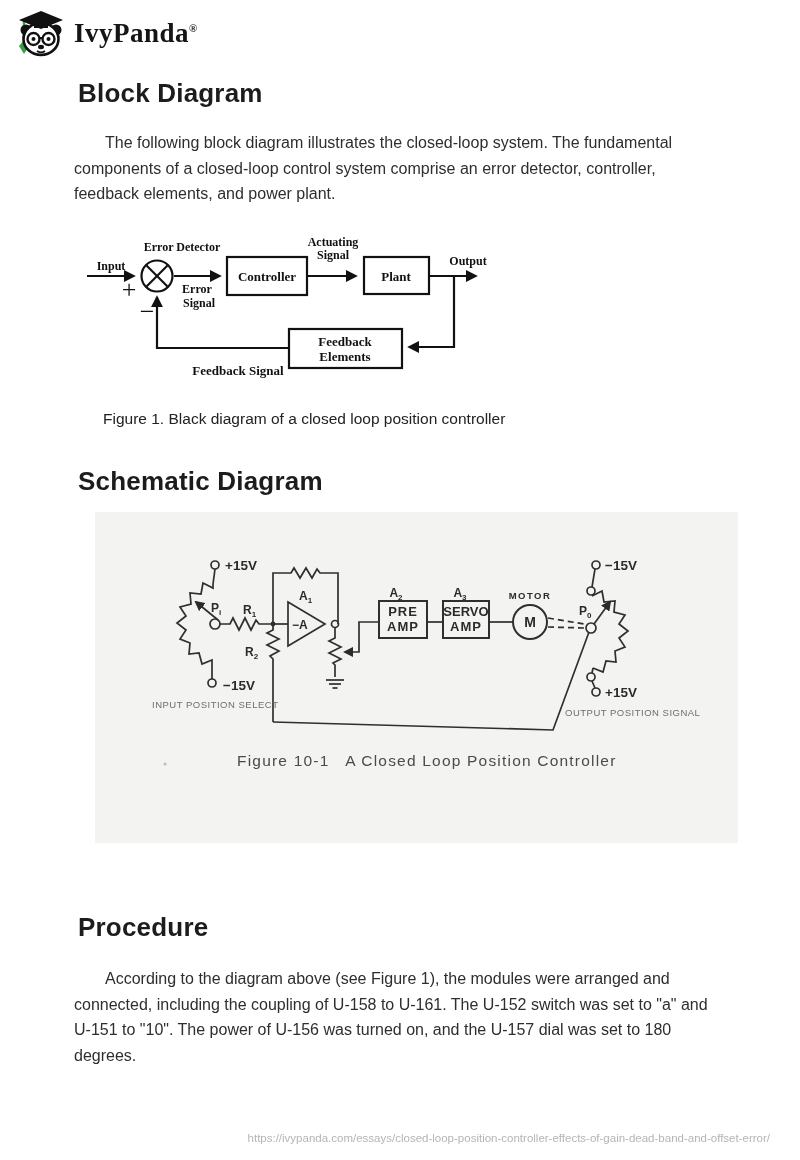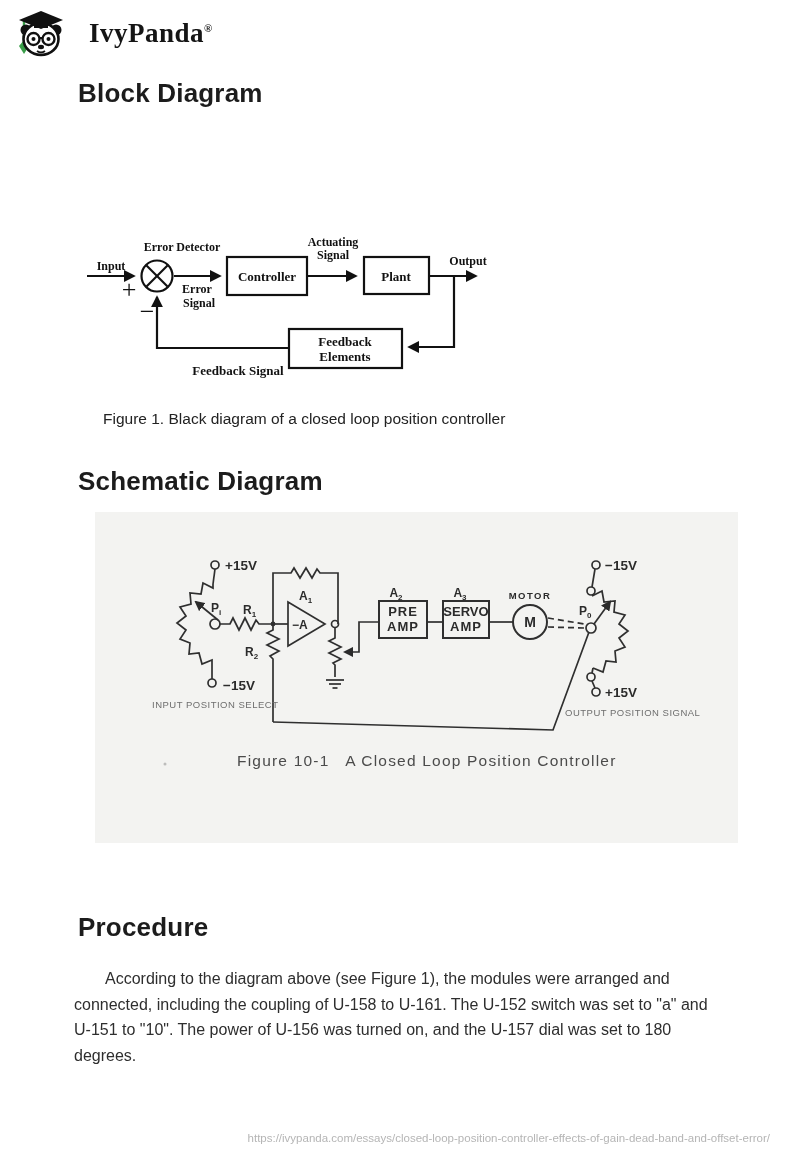--- a/index.html
+++ b/index.html
@@ -1,20 +1,20 @@
 <!DOCTYPE html>
 <html><head>
 <meta charset="utf-8">
 <style>
   html,body{margin:0;padding:0;background:#ffffff;}
   .page{position:relative;width:800px;height:1160px;background:#ffffff;overflow:hidden;
         font-family:"Liberation Sans",sans-serif;color:#2e2e2e;}
   
   .brand-wrap{position:absolute;left:13px;top:8px;display:flex;align-items:center;}
-  .brand-text{font-family:"Liberation Serif",serif;font-weight:bold;font-size:27px;color:#151515;margin-left:22px;letter-spacing:.5px;}
+  .brand-text{font-family:"Liberation Serif",serif;font-weight:bold;font-size:27px;color:#151515;margin-left:7px;letter-spacing:.5px;}
   .brand-reg{font-size:11px;vertical-align:super;font-weight:bold;}
   .doc-title{position:absolute;top:16px;right:31px;font-size:13px;color:#8d8d8d;}
   
   h2.sec{position:absolute;left:74px;margin:4px;font-size:26px;font-weight:bold;color:#1c1c1c;letter-spacing:.2px;}
   p.body{position:absolute;left:74px;margin:0;font-size:16px;line-height:25.6px;color:#2e2e2e;text-indent:31px;}
   .caption{position:absolute;left:103px;font-size:15.5px;color:#222222;}
   .footer-url{position:absolute;top:1132px;right:30px;font-size:11.5px;color:#b5b5b5;}
   
   .fig1{position:absolute;left:84px;top:233px;width:412px;height:150px;}
   .fig2{position:absolute;left:95px;top:512px;width:643px;height:331px;background:#f3f3f1;}
@@ -45,20 +45,21 @@
       <line x1="26.5" y1="30" x2="29.5" y2="30" stroke="#111" stroke-width="2"></line>
       <circle cx="20.5" cy="31" r="2" fill="#111"></circle>
       <circle cx="35.5" cy="31" r="2" fill="#111"></circle>
       <ellipse cx="28" cy="39" rx="3" ry="2.2" fill="#111"></ellipse>
       <path d="M24,43 q4,3 8,0" fill="none" stroke="#111" stroke-width="1.8"></path>
     </svg>
     <span class="brand-text"><span>IvyPanda</span><span class="brand-reg">®</span></span>
   </div>
 
   <h2 class="sec" style="top:74px;">Block Diagram</h2>
+  <p class="body" style="top:130px;width:620px;">The following block diagram illustrates the closed-loop system. The fundamental components of a closed-loop control system comprise an error detector, controller, feedback elements, and power plant.</p>
 
   <div class="fig1">
     <svg width="412" height="150" viewBox="0 0 412 150">
       <defs>
         <marker id="ah" viewBox="0 0 10 10" refX="8.5" refY="5" markerWidth="5.5" markerHeight="5.5" orient="auto-start-reverse">
           <path d="M0,0 L10,5 L0,10 z" fill="#111"></path>
         </marker>
       </defs>
       <g stroke="#111" stroke-width="2.2" fill="none">
         <line x1="3" y1="43" x2="50" y2="43" marker-end="url(#ah)"></line>

